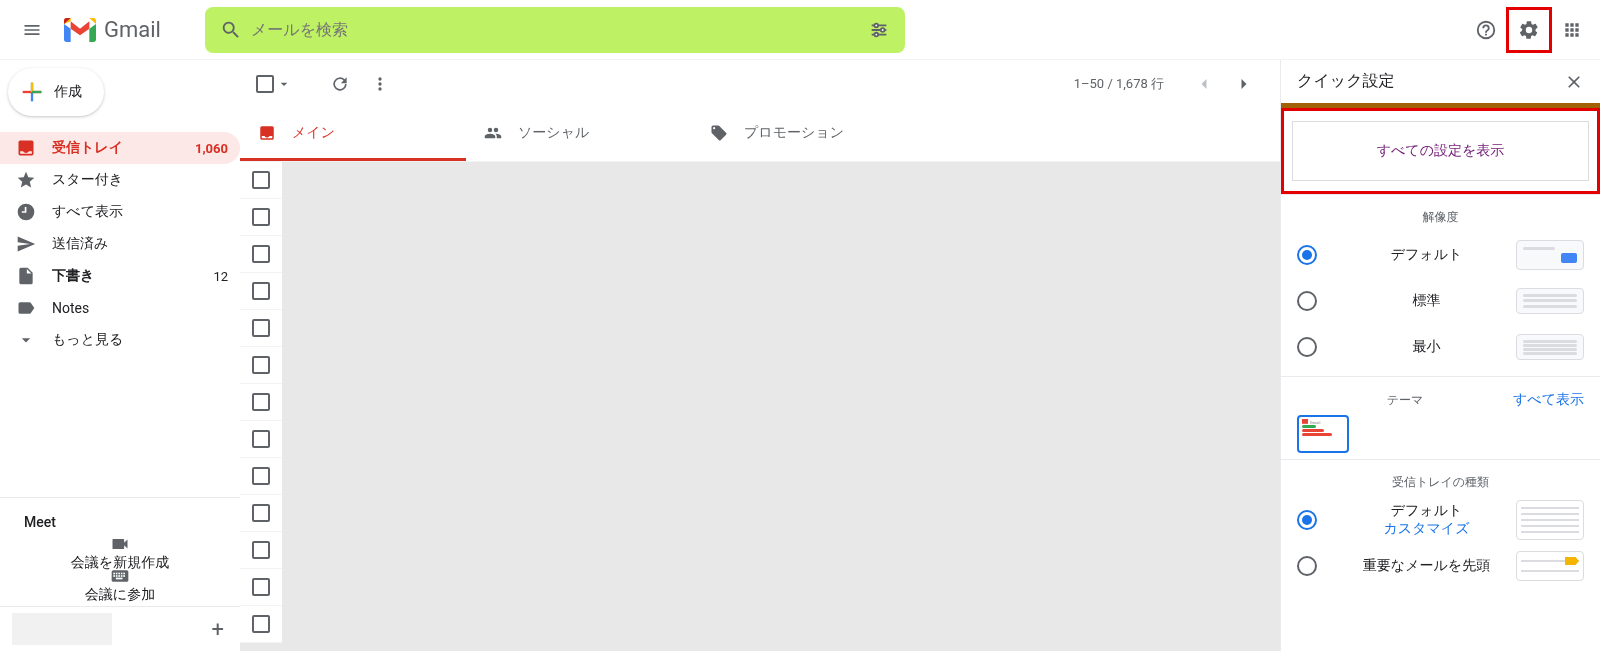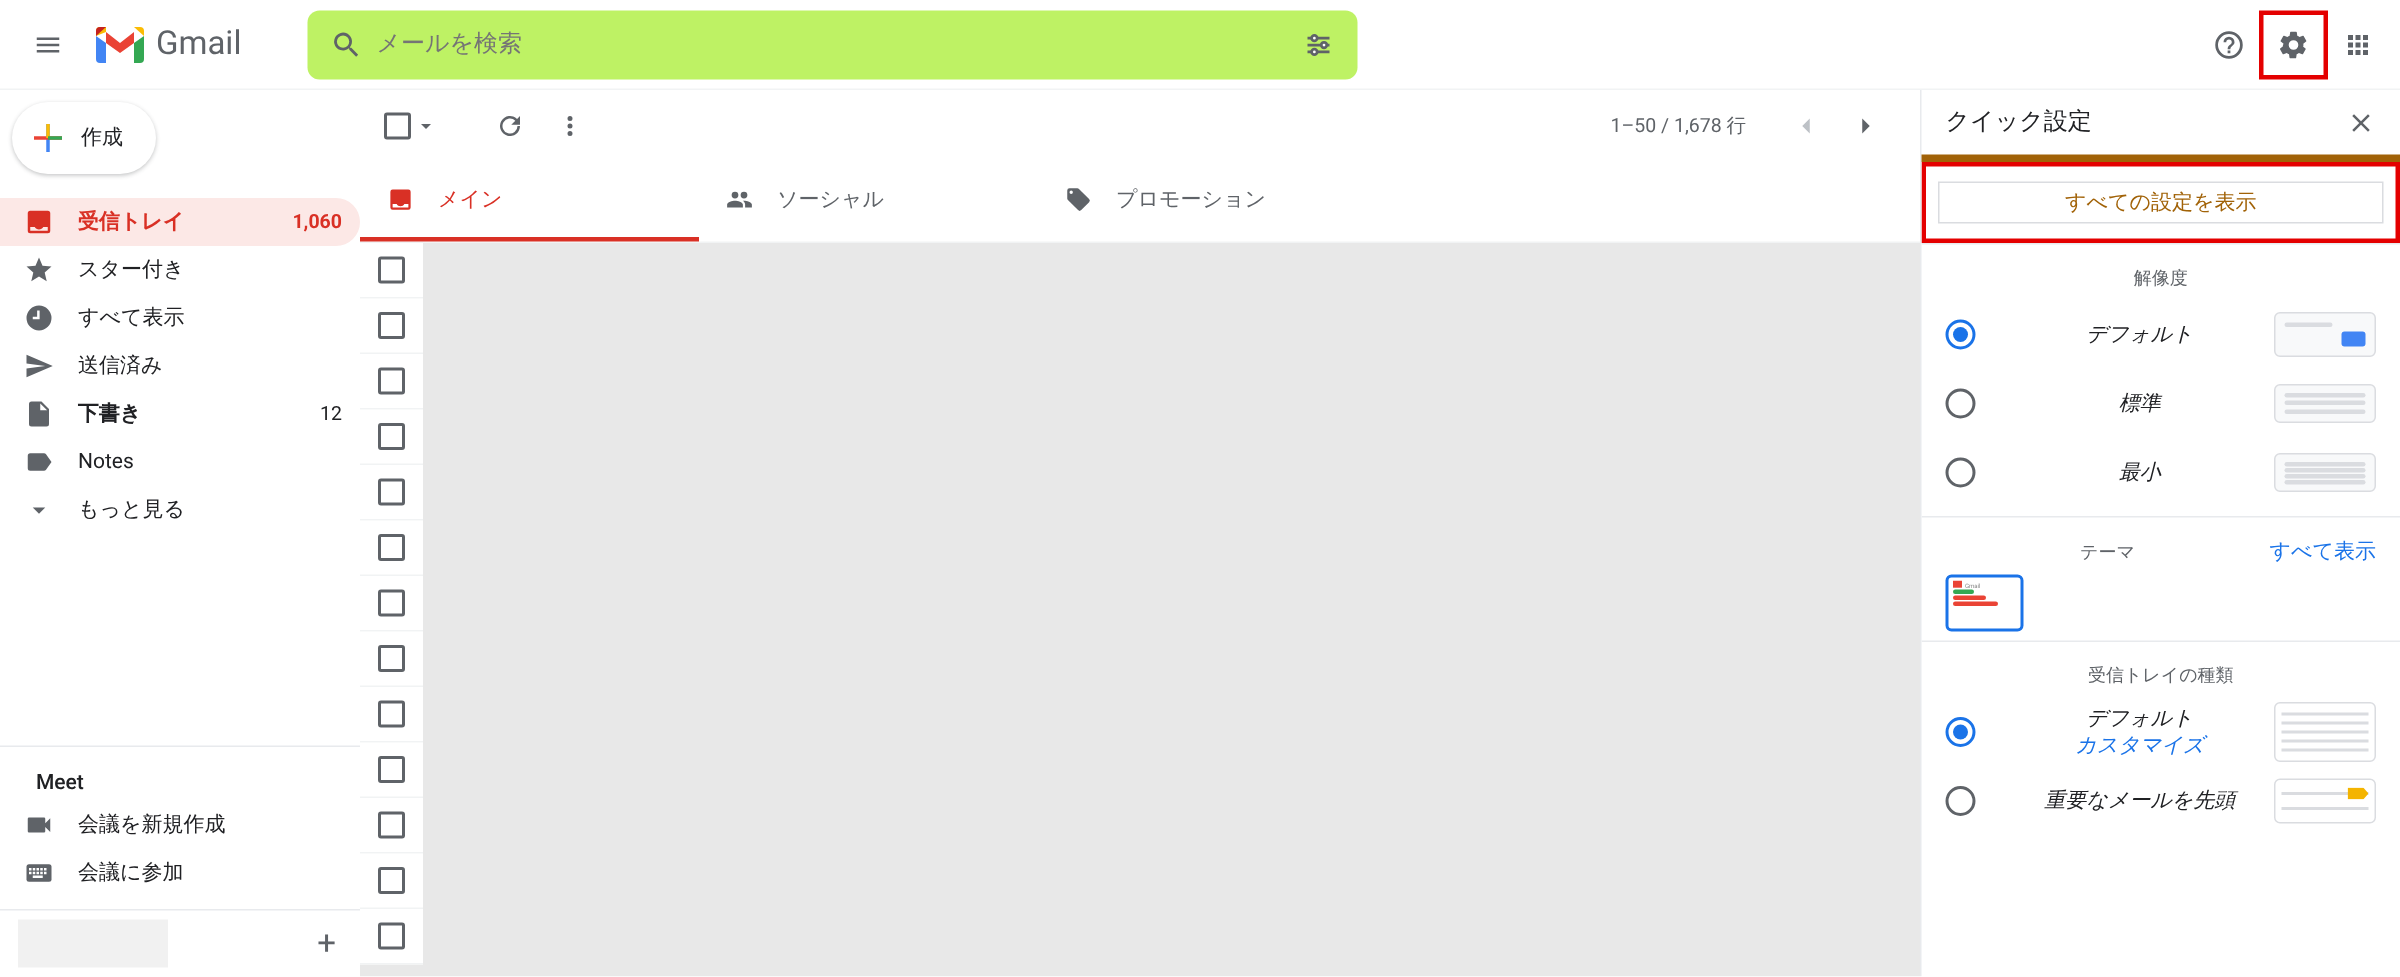--- a/index.html
+++ b/index.html
@@ -30,21 +30,21 @@
 .nav { }
 .nav-item { height:32px; display:flex; align-items:center; border-radius:0 16px 16px 0; padding-right:12px; cursor:pointer; }
 .nav-item .icon { width:52px; display:flex; justify-content:center; align-items:center; }
 .nav-item .label { flex:1; font-size:14px; }
 .nav-item .count { font-size:13px; font-weight:700;margin-left:34px; }
 .nav-item.active { background:#fce8e6; color:#d93025; font-weight:700; }
 .nav-item.active .count { color:#d93025; }
 .nav-item.drafts { font-weight:700; }
 .nav-item.drafts .count{font-weight:400;}
 .sidebar-section-label { padding: 16px 0 4px 24px; font-size:14px; font-weight:500;}
-.meet-item { height:32px; display:flex; align-items:center; cursor:pointer; }
+.meet-item { height:32px; display:flex; align-items:center; cursor:pointer;flex-direction:column; }
 .meet-item .icon{width:52px; display:flex; justify-content:center;}
 .hangouts-head { padding: 12px 0 4px 18px; font-size:14px; }
 .hangouts-body { display:flex; align-items:center; padding: 6px 16px 6px 12px; }
 .hangouts-avatar { width:100px; height:32px; background:#f1f1f1; }
 .hangouts-plus { margin-left:auto; font-size:22px; color:#5f6368; cursor:pointer;}
 .sidebar hr { border:none; border-top:1px solid #e8eaed; margin:8px 0 0 0;}
 
 
 .main { flex:1; display:flex; flex-direction:column; position:relative; min-width:0; }
 .toolbar { height:48px; display:flex; align-items:center; padding: 0 16px; }
@@ -64,28 +64,28 @@
 
 .msg-list { flex:1; overflow:hidden; background:#e8e8e8; display:flex; flex-direction:column;}
 .msg-cb-col{width:42px;background:#fff;height:100%;display:flex;align-items:center;justify-content:center;border-bottom:1px solid #f1f3f4;}
 
 
 .settings { width:320px; border-left:1px solid #e8eaed; flex-shrink:0; display:flex; flex-direction:column; position:relative;}
 .settings-head { height:48px; display:flex; align-items:center; padding:0 16px; border-bottom:5px solid #a16207;}
 .settings-head .title{font-size:16px;flex:1;}
 .settings-head .close{cursor:pointer;}
 .all-settings-wrap{padding:10px 8px;}
-.all-settings-btn { border:1px solid #dadce0; text-align:center; padding:4px 0; color:#a16207; font-size:14px; cursor:pointer;}
+.all-settings-btn { border:1px solid #dadce0; text-align:center; padding:20px 0; color:#701a75; font-size:14px; cursor:pointer;}
 .all-settings-highlight{border:3px solid #e40000; }
 .settings-section { padding: 14px 16px 6px 16px; border-top:1px solid #e8eaed;text-align:center;}
 .settings-section:first-of-type{border-top:none;}
 .sec-head{display:flex;align-items:center;margin-bottom:6px;}
 .sec-title{font-size:12px;color:#5f6368;flex:1;}
 .sec-link{font-size:14px;color:#1a73e8;cursor:pointer;}
-.radio-row{display:flex;align-items:center;height:46px;font-style:italic;}
+.radio-row{display:flex;align-items:center;height:46px;}
 .radio{width:20px;height:20px;border:2px solid #5f6368;border-radius:50%;margin-right:20px;position:relative;cursor:pointer;}
 .radio.checked{border-color:#1a73e8;}
 .radio.checked::after{content:'';position:absolute;inset:3px;background:#1a73e8;border-radius:50%;}
 .radio-col{flex:1;}
 .radio-label{font-size:14px;}
 .radio-sub{font-size:14px;color:#1a73e8;cursor:pointer;}
 .density-thumb{width:68px;height:26px;border:1px solid #dadce0;border-radius:4px;background:#f8f9fa;position:relative;overflow:hidden;padding:4px 6px;display:flex;flex-direction:column;justify-content:space-around;}
 .density-thumb .line{height:3px;background:#dadce0;border-radius:2px;}
 .density-thumb .line.short{width:60%;}
 .density-thumb.default{height:30px;}

